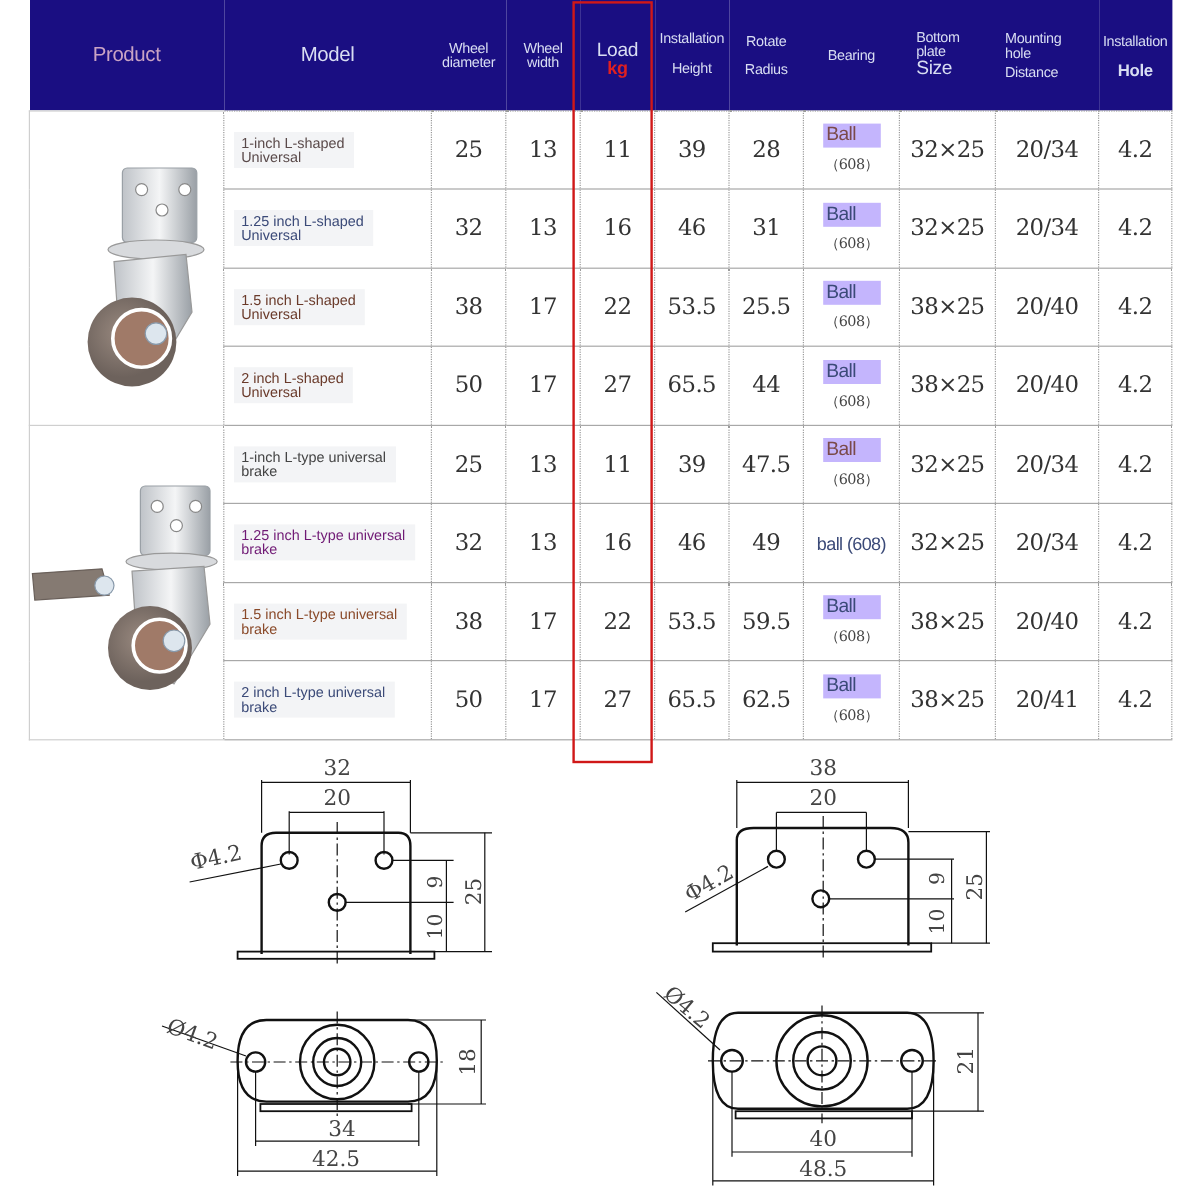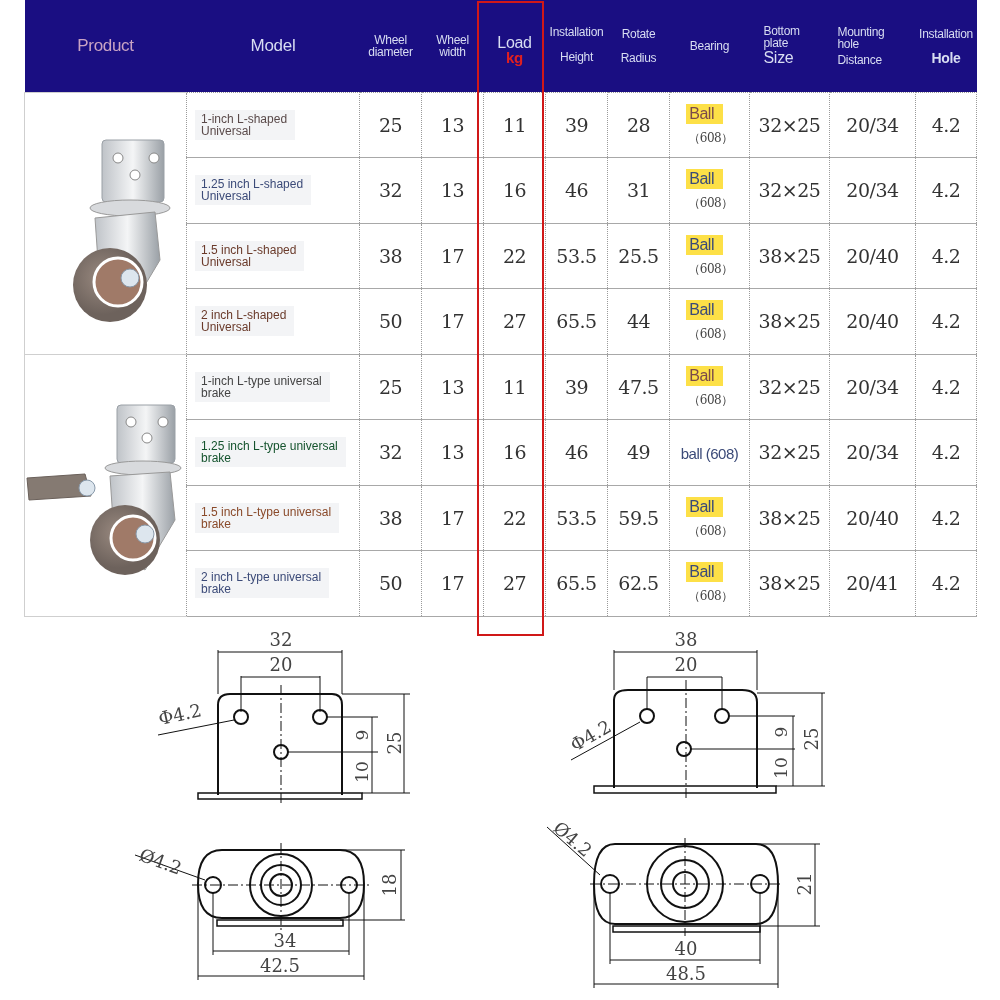--- a/index.html
+++ b/index.html
@@ -27,21 +27,21 @@
     letter-spacing: -0.5px;
   }
   table.spec td.img-cell { border: 1px solid #cfcfcf; border-right: 1px dotted #9a9a9a; padding: 0; background: #fff; }
   table.spec td.model-cell { text-align: left; padding-left: 8px; }
   .model-label {
     display: inline-block; background: #f3f4f6; padding: 3px 8px 3px 6px;
     font-family: "Liberation Sans", sans-serif; font-size: 12px; line-height: 12px;
     letter-spacing: 0;
   }
   .bearing { font-family: "Liberation Sans", sans-serif; font-size: 16px; line-height: 16px; text-align: left; display: inline-block; }
-  .bearing .b1 { display: block; background: #fde047; padding: 2px 3px; margin-bottom: 6px; width: 37px; }
+  .bearing .b1 { display: block; background: #c4b5fd; padding: 2px 3px; margin-bottom: 6px; width: 48px; }
   .bearing .b2 { display: block; font-family: "DejaVu Serif", serif; font-size: 12px; padding-left: 2px; }
   .bearing.single { font-size: 15px; margin-top: -14px; }
 
   .load-highlight {
     position: absolute; left: 477px; top: 1px; width: 67px; height: 635px;
     border: 2px solid #d01818; pointer-events: none;
   }
 
   .caster { position: absolute; }
   .drawings { position: absolute; left: 0; top: 620px; width: 1000px; height: 380px; }
@@ -163,21 +163,21 @@
     <td>13</td>
     <td>11</td>
     <td>39</td>
     <td>47.5</td>
     <td><span class="bearing" style="color:#7a4a4a"><span class="b1">Ball</span><span class="b2" style="color:#444">（608）</span></span></td>
     <td>32×25</td>
     <td>20/34</td>
     <td>4.2</td>
         </tr>
         <tr>
-          <td class="model-cell"><span class="model-label" style="color:#14532d"><span style="display:block">1.25 inch L-type universal</span><span style="display:block">brake</span></span></td>
+          <td class="model-cell"><span class="model-label" style="color:#701a75"><span style="display:block">1.25 inch L-type universal</span><span style="display:block">brake</span></span></td>
     <td>32</td>
     <td>13</td>
     <td>16</td>
     <td>46</td>
     <td>49</td>
     <td><span class="bearing single" style="color:#3b4a78">ball (608)</span></td>
     <td>32×25</td>
     <td>20/34</td>
     <td>4.2</td>
         </tr>

